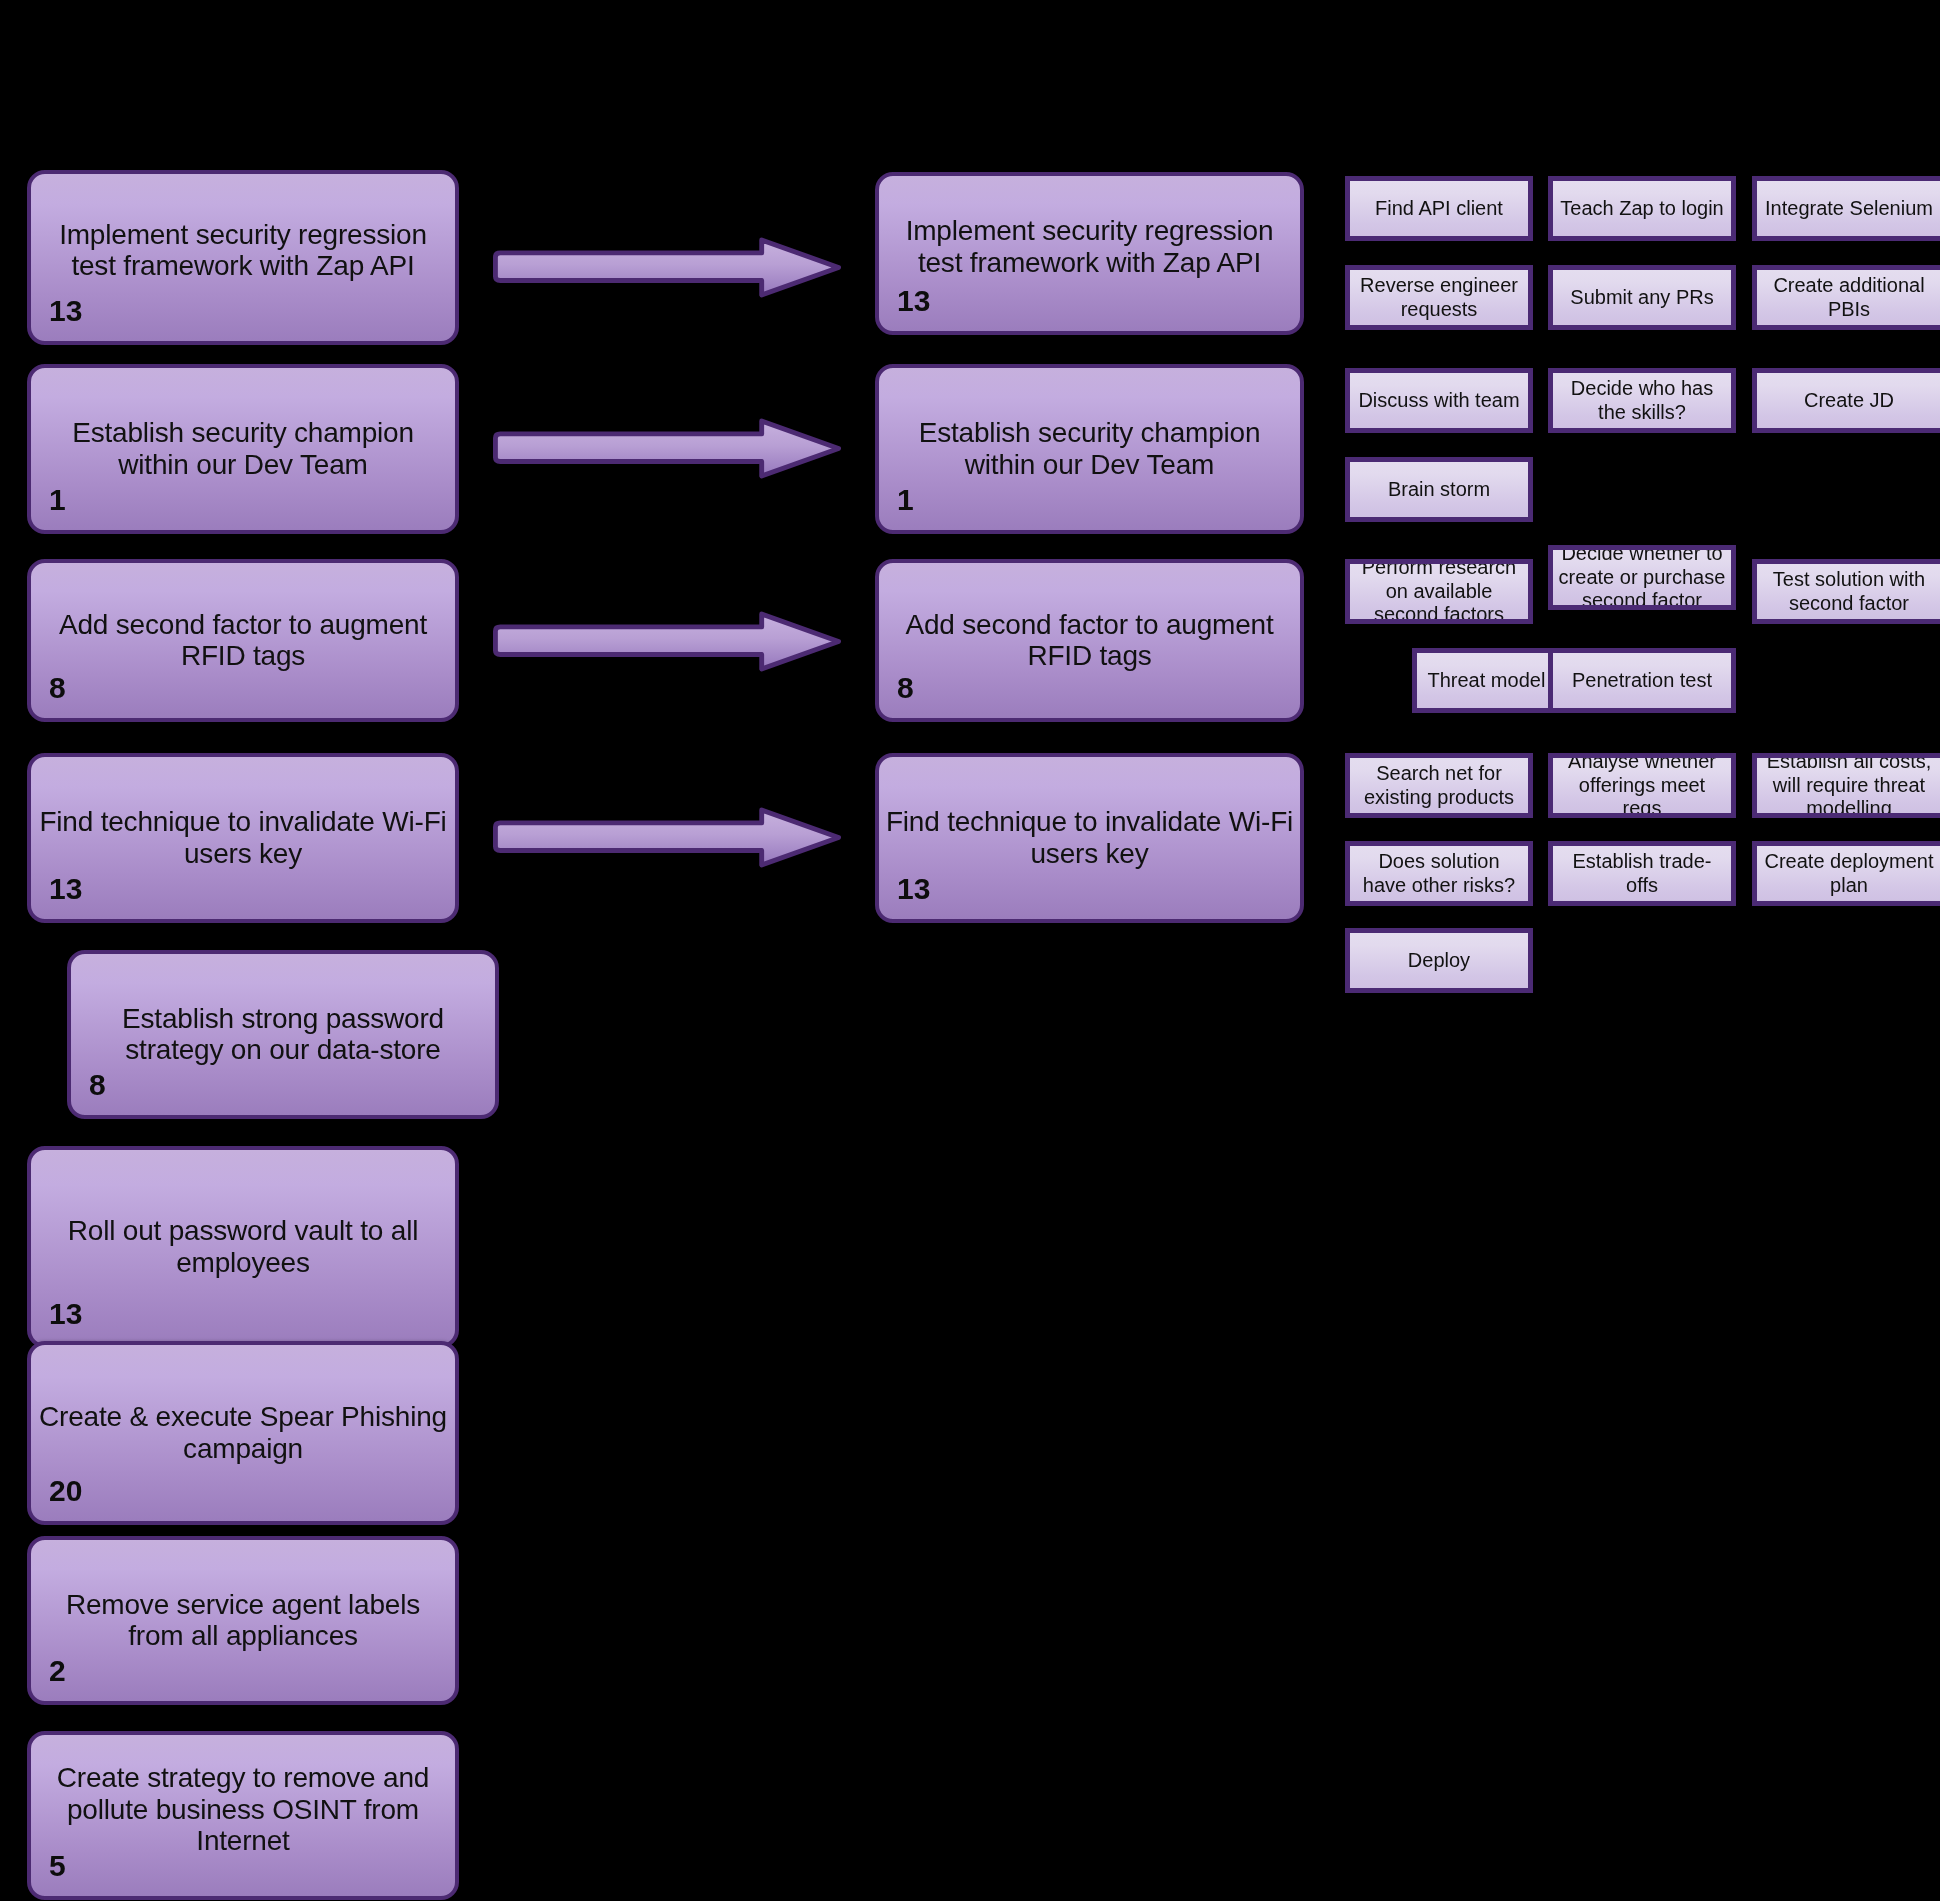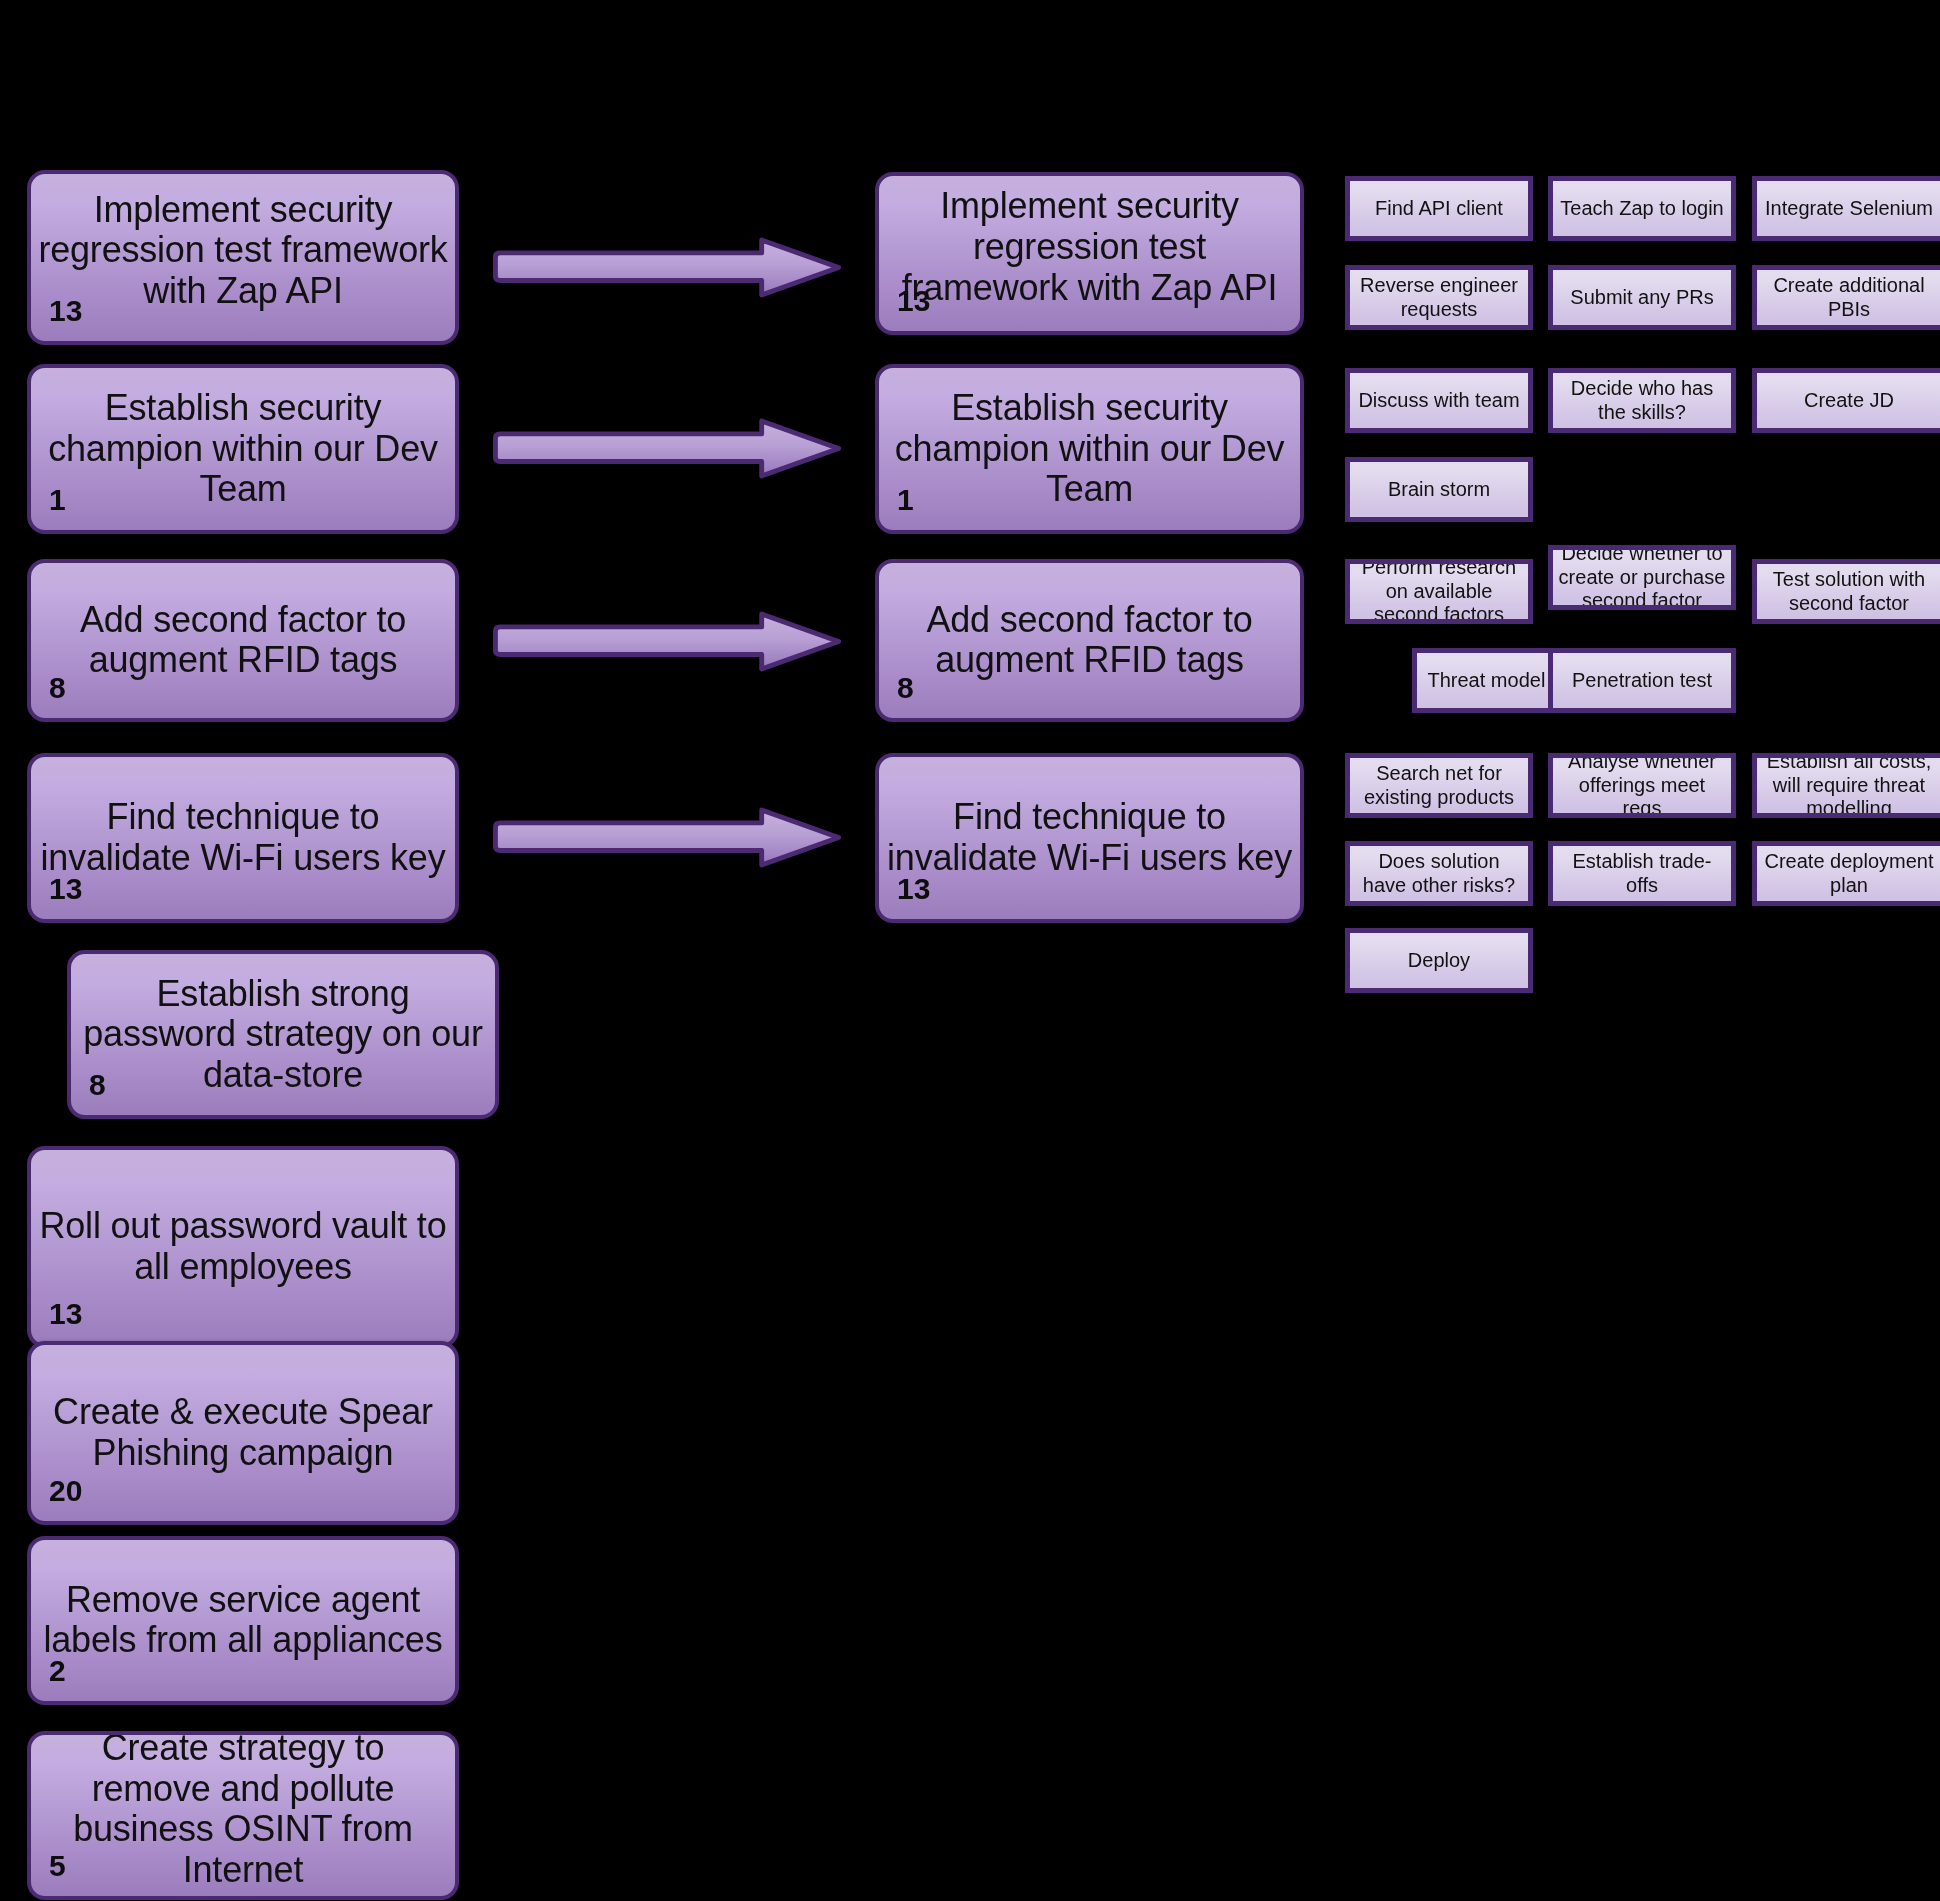--- a/index.html
+++ b/index.html
@@ -33,21 +33,21 @@
     overflow: hidden;
   }
   .pbi-title {
     position: absolute;
     left: 0;
     right: 0;
     top: 50%;
     transform: translateY(-50%);
     text-align: center;
     color: #111111;
-    font-size: 36px;
+    font-size: 28px;
     line-height: 1.13;
     padding: 0 6.5px;
     box-sizing: border-box;
     letter-spacing: -0.2px;
   }
   .pbi-points {
     position: absolute;
     left: 18px;
     bottom: 14.6px;
     color: #0d0d0d;

